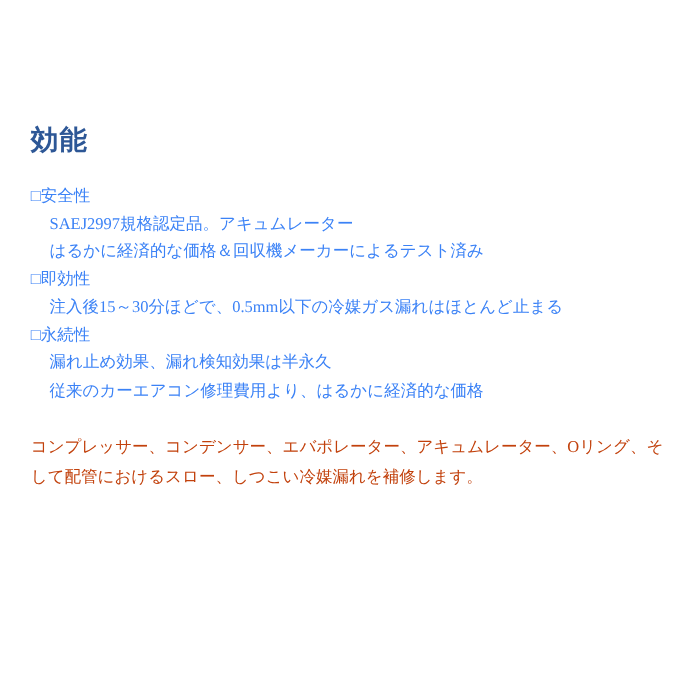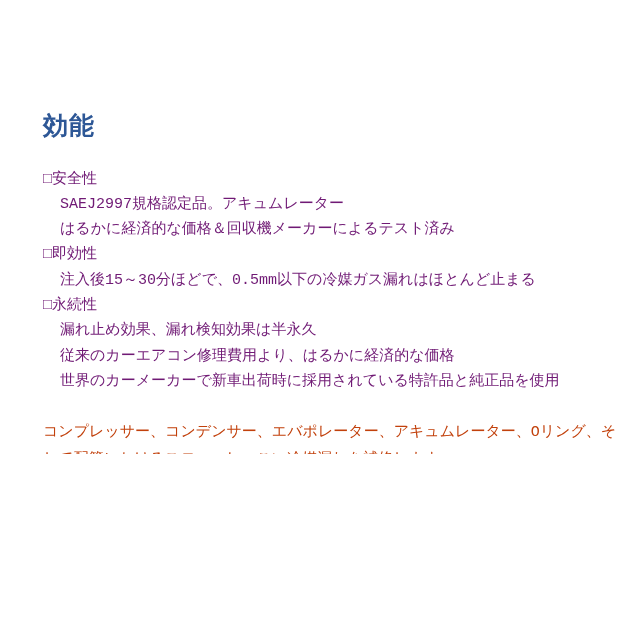--- a/index.html
+++ b/index.html
@@ -2,39 +2,38 @@
 <html lang="ja"><head>
 <meta charset="utf-8">
 <style>
   html, body { margin: 0; padding: 0; }
   .page {
     position: relative;
     width: 629px;
     height: 454px;
     background: #ffffff;
     overflow: hidden;
-    font-family: Liberation Mono, monospace;
+    font-family: Liberation Serif, serif;
     box-sizing: border-box;
-    padding-left: 15px;
   }
   .content {
     padding: 112px 26px 0 28px;
   }
   .heading {
     margin: 0 0 22px 0;
     font-size: 25px;
     font-weight: bold;
     line-height: 1.3;
     color: #2d5796;
     letter-spacing: 1px;
   }
   .features {
     font-size: 15px;
     line-height: 25.3px;
-    color: #701a75;
+    color: #3b82f6;
   }
   .line { white-space: nowrap; }
   .line.detail { padding-left: 17px; }
   .summary {
     margin: 25px 0 0 0;
     width: 577px;
     font-size: 15px;
     line-height: 27px;
     color: #c2410c;
     word-break: break-all;
@@ -56,20 +55,19 @@
       <div class="line detail">はるかに経済的な価格＆回収機メーカーによるテスト済み</div>
 
       <div class="line title">□即効性</div>
       <div class="line detail">注入後15～30分ほどで、0.5mm以下の冷媒ガス漏れはほとんど止まる</div>
 
       <div class="line title">□永続性</div>
       <div class="line detail">漏れ止め効果、漏れ検知効果は半永久</div>
 
       <div class="line detail">従来のカーエアコン修理費用より、はるかに経済的な価格</div>
 
-      <div class="line detail">世界のカーメーカーで新車出荷時に採用されている特許品と純正品を使用</div>
 
     </div>
 
     <p class="summary">コンプレッサー、コンデンサー、エバポレーター、アキュムレーター、Oリング、そして配管におけるスロー、しつこい冷媒漏れを補修します。</p>
 
   </div>
 </div>
 
 </body></html>

